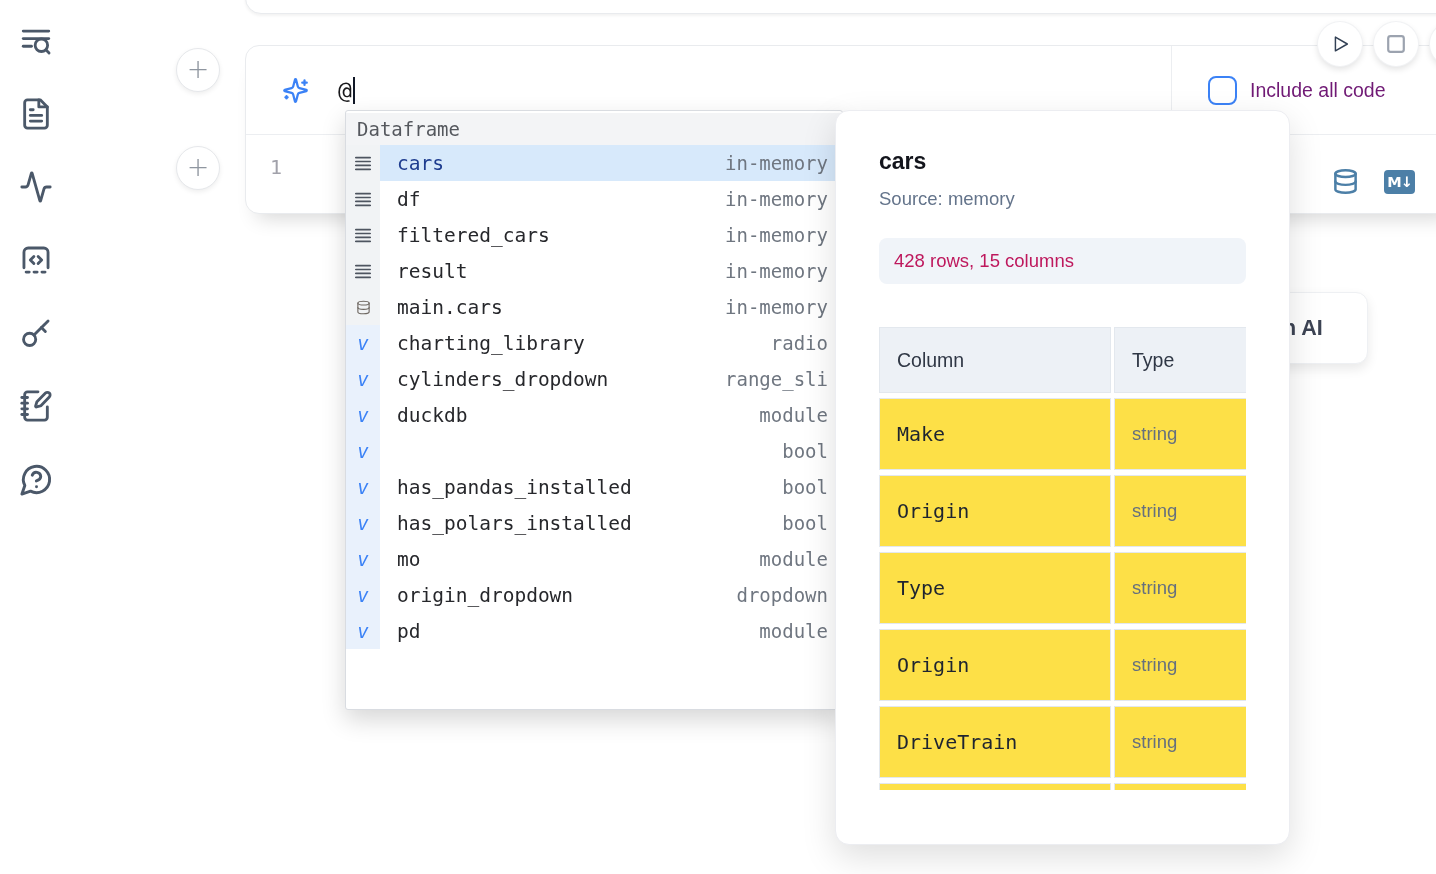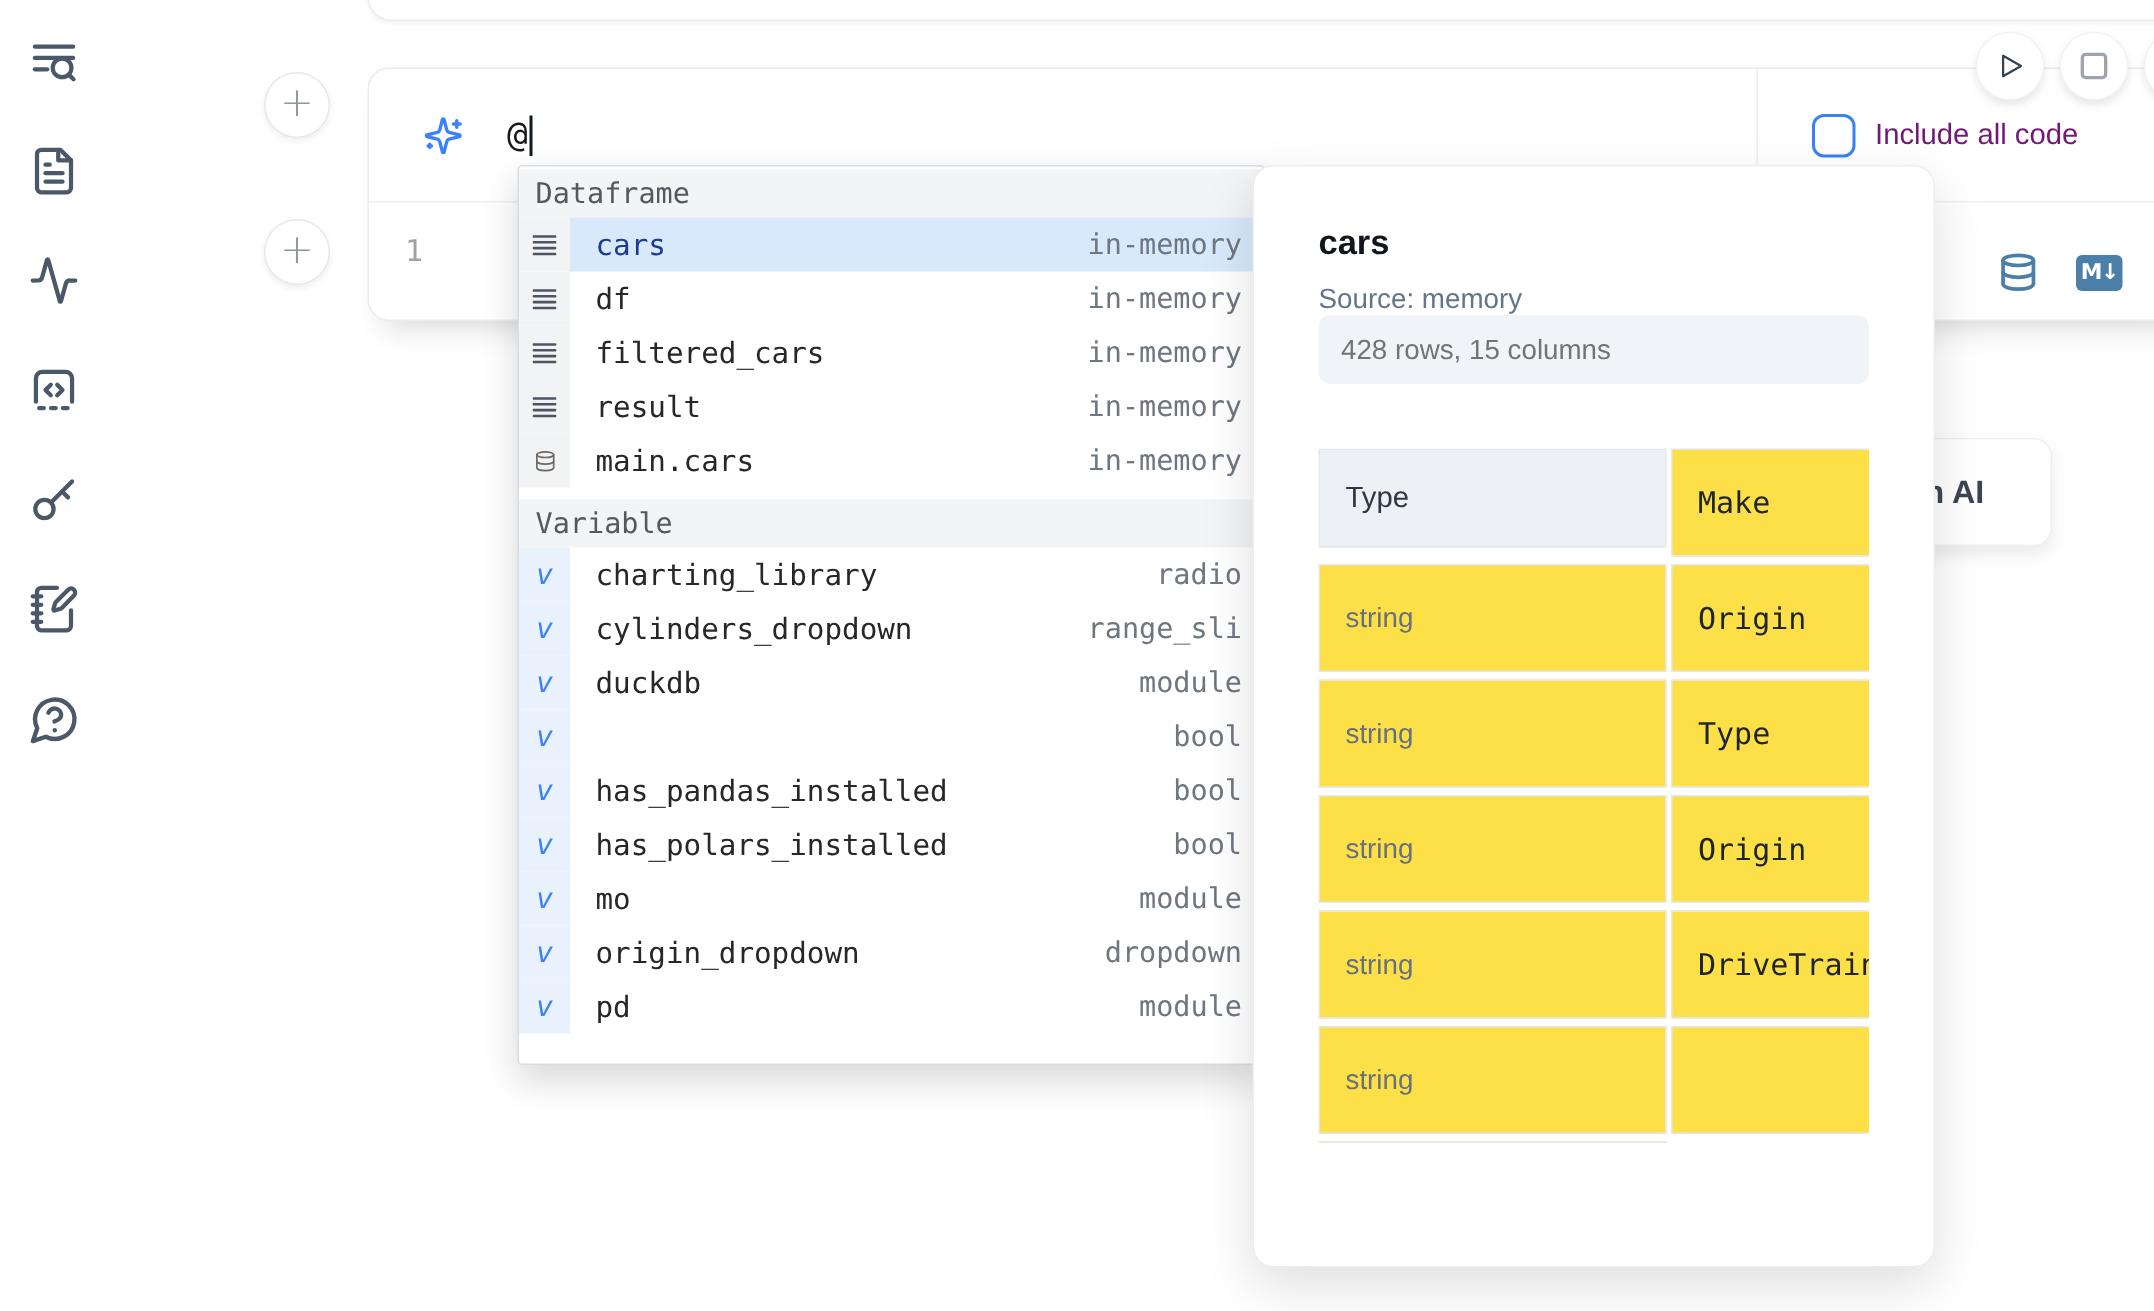--- a/index.html
+++ b/index.html
@@ -74,22 +74,22 @@
   .icon-dataframe .i-df{display:block;stroke:#4e5560;stroke-width:1.7;stroke-linecap:round;}
   .icon-table .i-db{display:block;stroke:#6e6862;fill:none;stroke-width:1.8;stroke-linecap:round;stroke-linejoin:round;}
   .icon-variable .i-var{display:inline;color:#3b82f6;font-style:italic;font-size:19px;}
 
   
   .preview{position:absolute;left:835px;top:110px;width:455px;height:735px;background:#fff;
            border:1px solid #ecedf1;border-radius:14px;box-shadow:0 12px 34px rgba(0,0,0,.13);
            z-index:30;box-sizing:border-box;padding:37px 43px 0 43px;}
   .pv-title{font-size:23px;font-weight:bold;color:#13151c;}
   .pv-source{margin-top:13px;font-size:18.5px;color:#64748b;}
-  .pv-pill{height:46px;background:#f0f4f9;border-radius:8px;display:flex;
-           align-items:center;padding-left:15px;font-size:18.5px;color:#737373;}
+  .pv-pill{margin-top:28px;height:46px;background:#f0f4f9;border-radius:8px;display:flex;
+           align-items:center;padding-left:15px;font-size:18.5px;color:#be185d;}
   .pv-tablewrap{margin-top:43px;height:463px;overflow:hidden;}
   .pv-table{display:grid;grid-template-columns:232px 133px;gap:5px 3px;}
   .pv-cell{border:1px solid #e3e8ee;background:#fde047;box-sizing:border-box;display:flex;
            align-items:center;padding-left:17px;}
   .pv-h{height:66px;background:#edf1f6;font-size:19.5px;color:#2f3745;}
   .pv-r{display:contents;}
   .pv-c1{height:72px;font-family:"DejaVu Sans Mono",monospace;font-size:20px;color:#1e2430;}
   .pv-c2{height:72px;font-size:18.5px;color:#66707e;}
 
   
@@ -317,24 +317,20 @@
             <path d="M3 12a9 3 0 0 0 18 0"></path>
           </svg>
 
         </span>
         <span class="c-main">
           <span class="c-name">main.cars</span>
           <span class="c-type">in-memory</span>
         </span>
       </div>
 
-      <div class="c-row kind-header">
-        <span class="c-label">Variable</span>
-
-      </div>
 
       <div class="c-row kind-item icon-variable">
 
         <span class="c-gutter">
 
           <span class="gi i-var">v</span>
         </span>
         <span class="c-main">
           <span class="c-name">charting_library</span>
           <span class="c-type">radio</span>
@@ -441,20 +437,21 @@
   <div class="ai-frag">
     <span>h AI</span>
   </div>
 
   <div class="preview">
     <div class="pv-title">cars</div>
     <div class="pv-source">Source: memory</div>
     <div class="pv-pill">428 rows, 15 columns</div>
     <div class="pv-tablewrap">
       <div class="pv-table">
+        <div class="pv-cell pv-h">Column</div>
         <div class="pv-cell pv-h">Type</div>
 
           <div class="pv-r">
             <div class="pv-cell pv-c1">Make</div>
             <div class="pv-cell pv-c2">string</div>
           </div>
 
           <div class="pv-r">
             <div class="pv-cell pv-c1">Origin</div>
             <div class="pv-cell pv-c2">string</div>

